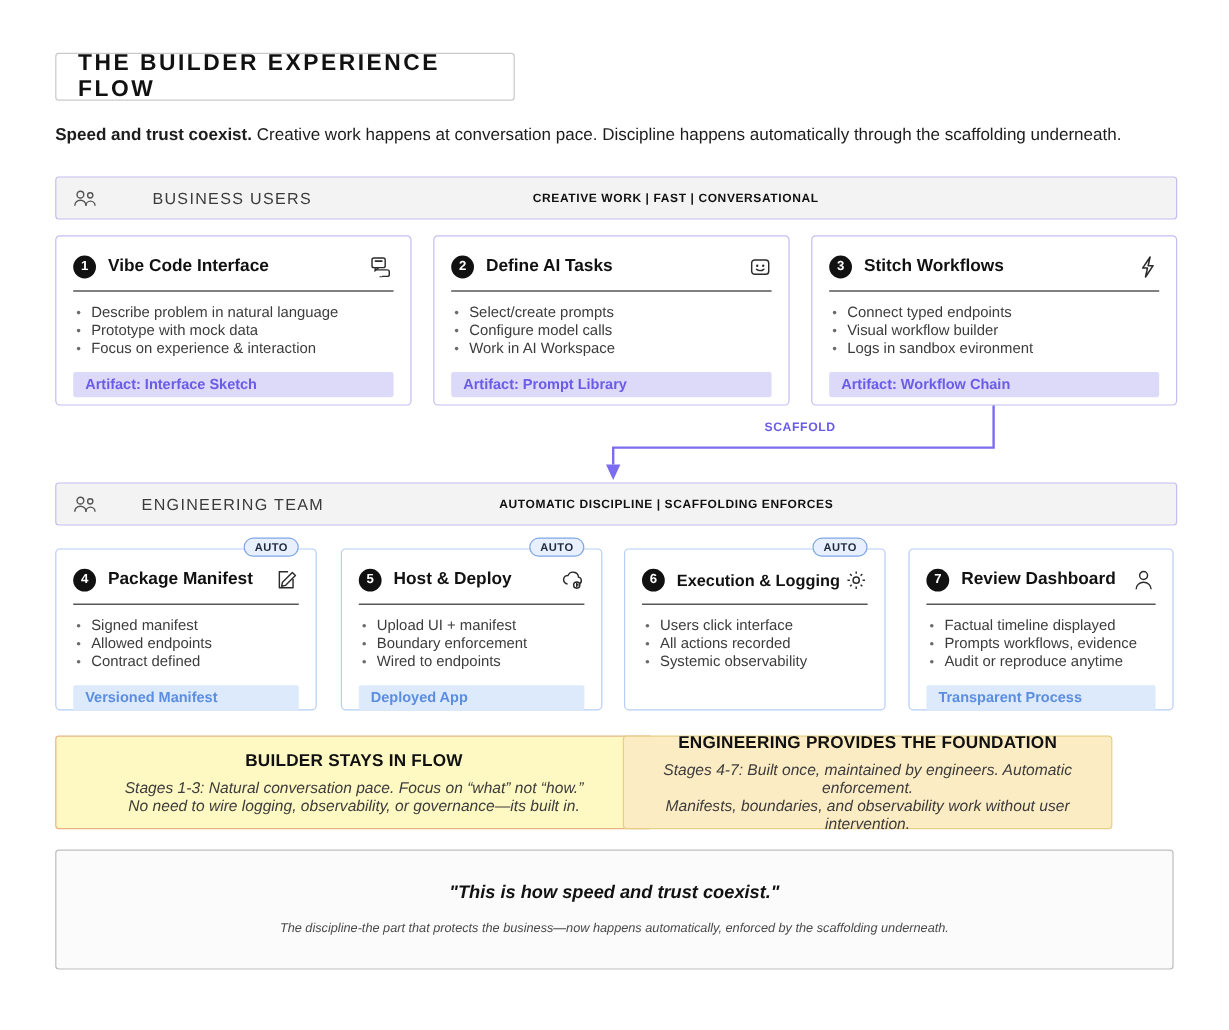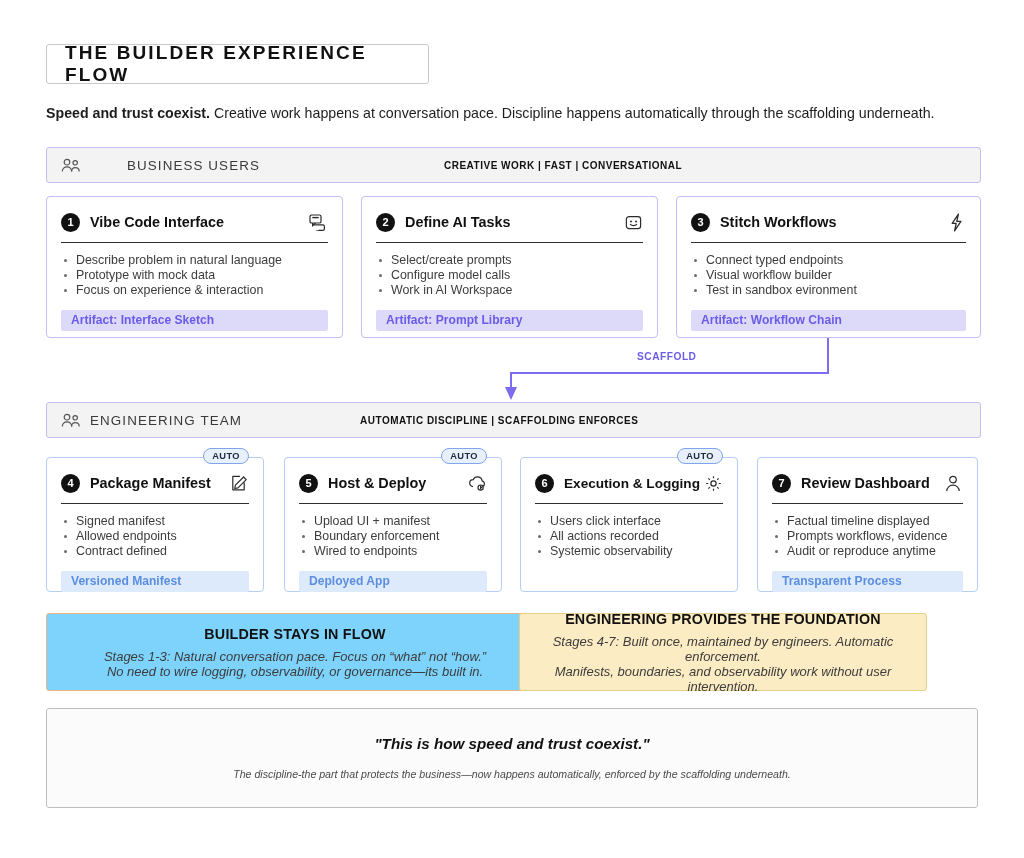--- a/index.html
+++ b/index.html
@@ -49,21 +49,21 @@
     left: 46px;
     width: 935px;
     height: 36px;
     background: #f3f3f3;
     border: 1px solid #c3bdf0;
     border-radius: 3px;
     display: flex;
     align-items: center;
   }
   .band-header.biz { top: 147px; gap: 37px; }
-  .band-header.eng { top: 402px; }
+  .band-header.eng { top: 402px; gap: 28px; }
   .band-icon {
     margin-left: 14px;
     width: 20px; height: 18px;
     display: flex; align-items: center;
     color: #555;
   }
   .band-label {
     margin-left: 9px;
     font-size: 13.4px;
     letter-spacing: 1.1px;
@@ -188,21 +188,21 @@
 
   
   .summary {
     position: absolute;
     top: 613px;
     height: 78px;
     border-radius: 3px;
     display: flex; flex-direction: column;
     align-items: center; justify-content: center;
   }
-  .summary.left  { left: 46px;  width: 498px; background: #7dd3fc; border: 1px solid #e8b483; }
+  .summary.left  { left: 46px;  width: 498px; background: #fef9c3; border: 1px solid #e8b483; }
   .summary.right { left: 519px; width: 408px; background: #fcecc4; border: 1px solid #e8cf86; }
   .summary-title {
     font-size: 14.3px;
     font-weight: bold;
     letter-spacing: 0.2px;
     color: #111;
     margin-bottom: 7px;
   }
   .summary-line {
     font-size: 13px;
@@ -315,21 +315,21 @@
       <span class="card-icon">
         <svg width="15" height="19" viewBox="0 0 15 19" fill="none" stroke="currentColor" stroke-width="1.3" stroke-linejoin="round">
           <path d="M9.4 1.2 3.2 10.4h4L5.6 17.8l6.3-9.4H7.8z"></path>
         </svg>
       </span>
     </div>
     <div class="card-rule"></div>
     <ul class="bullets">
       <li>Connect typed endpoints</li>
       <li>Visual workflow builder</li>
-      <li>Test in sandbox evironment</li>
+      <li>Logs in sandbox evironment</li>
     </ul>
     <div class="artifact purple">Artifact: Workflow Chain</div>
   </div>
 
   <svg class="scaffold-svg">
     <path d="M828,8 L828,43 L511,43 L511,57" fill="none" stroke="#7c6cf0" stroke-width="2"></path>
     <path d="M511,70 L505,57 L517,57 Z" fill="#7c6cf0"></path>
   </svg>
   <div class="scaffold-label">SCAFFOLD</div>
 

